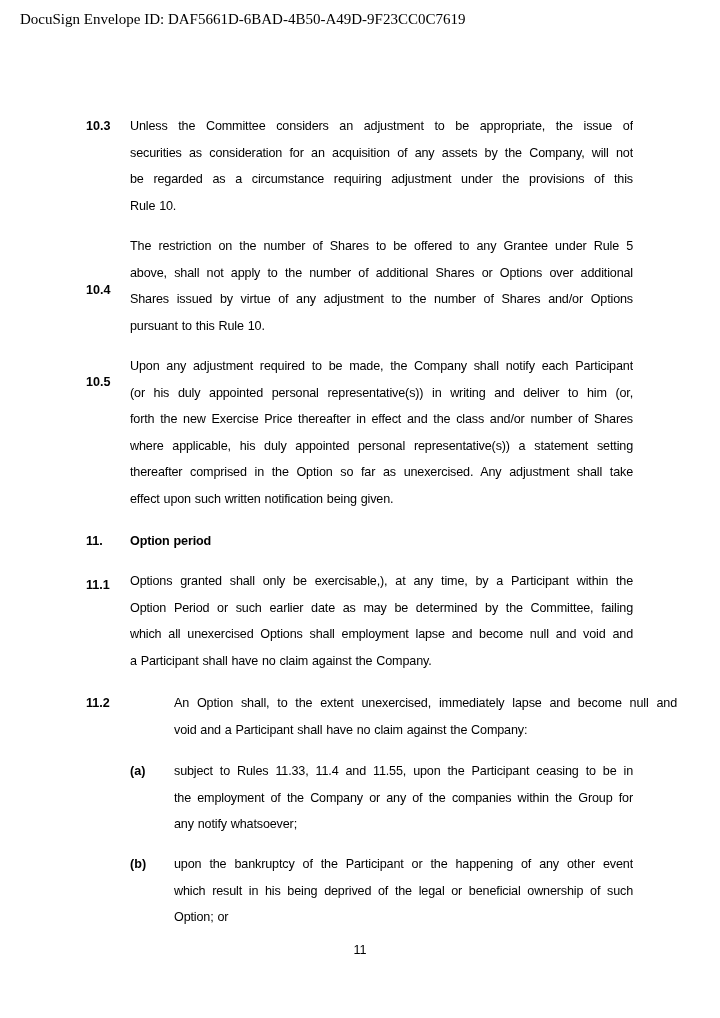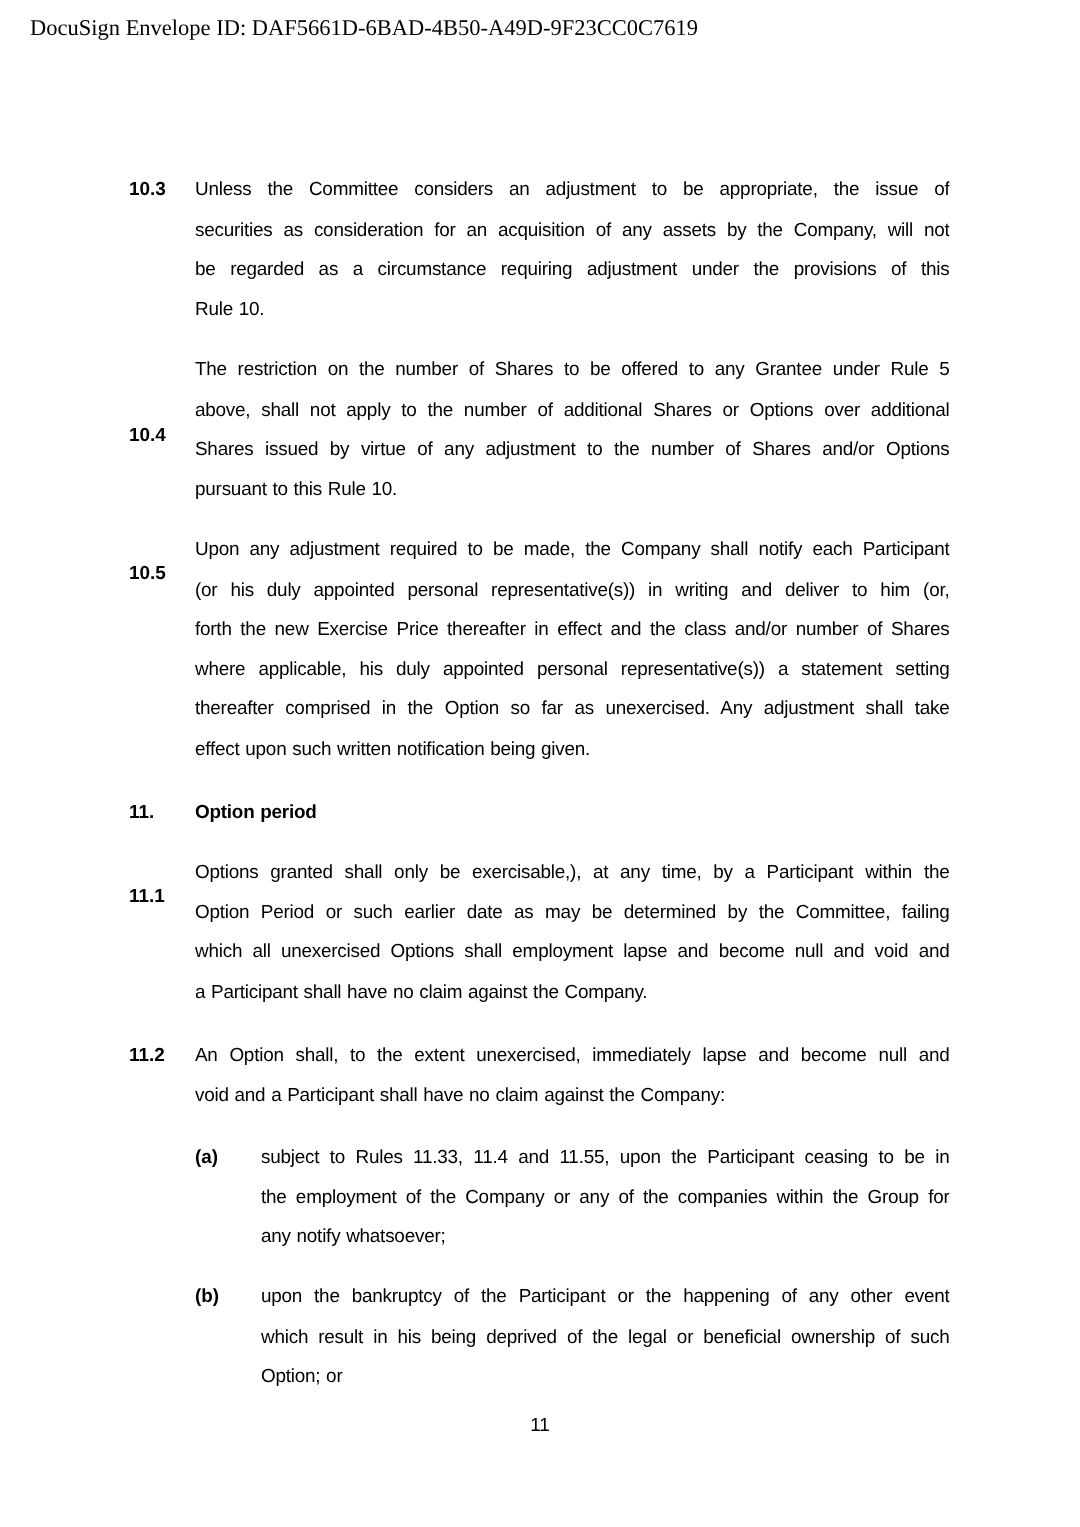--- a/index.html
+++ b/index.html
@@ -66,32 +66,32 @@
       <span class="line">effect upon such written notification being given.</span>
     </div>
   </div>
 
   <div class="para heading" style="top:532px;">
     <span class="num" style="top:0;line-height:18px;">11.</span>
     <span class="body" style="top:0;line-height:18px;">Option period</span>
   </div>
 
   <div class="para" style="top:572px;">
-    <span class="num" style="top:16px;line-height:18px;text-align:right;">11.1</span>
+    <span class="num" style="top:4px;line-height:18px;text-align:right;">11.1</span>
     <div class="body" style="top:-4px;">
       <span class="jline">Options granted shall only be exercisable,), at any time, by a Participant within the</span>
       <span class="jline">Option Period or such earlier date as may be determined by the Committee, failing</span>
       <span class="jline">which all unexercised Options shall employment lapse and become null and void and</span>
       <span class="line">a Participant shall have no claim against the Company.</span>
     </div>
   </div>
 
   <div class="para" style="top:694px;">
     <span class="num" style="top:0;line-height:18px;">11.2</span>
-    <div class="body" style="top:-4px;">
+    <div class="body" style="top:-4px;margin-left:44px;">
       <span class="jline">An Option shall, to the extent unexercised, immediately lapse and become null and</span>
       <span class="line">void and a Participant shall have no claim against the Company:</span>
     </div>
   </div>
 
   <div class="sub" style="top:762px;">
     <span class="num" style="top:0;line-height:18px;">(a)</span>
     <div class="body" style="top:-4px;">
       <span class="jline">subject to Rules 11.33, 11.4 and 11.55, upon the Participant ceasing to be in</span>
       <span class="jline">the employment of the Company or any of the companies within the Group for</span>

